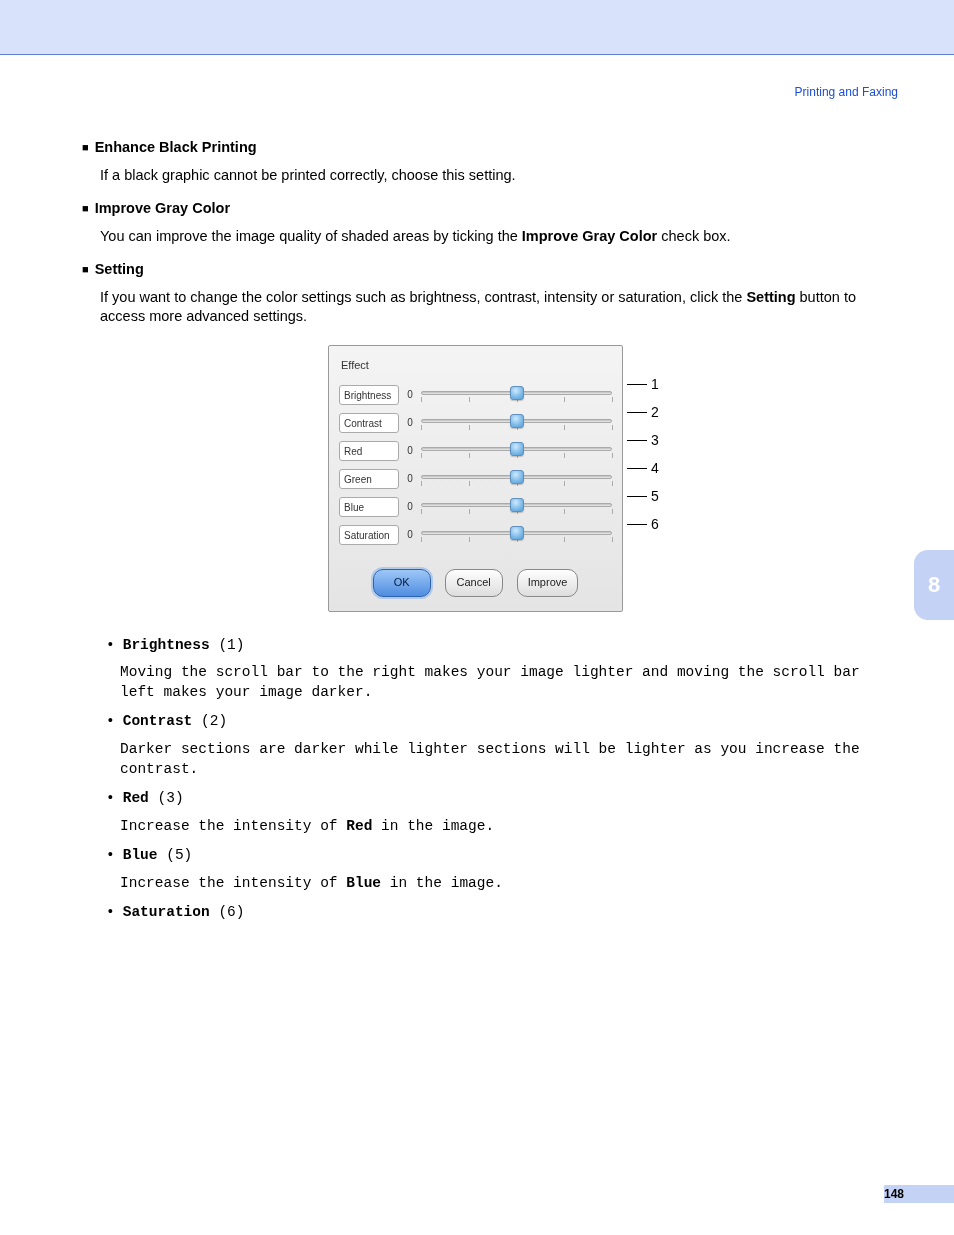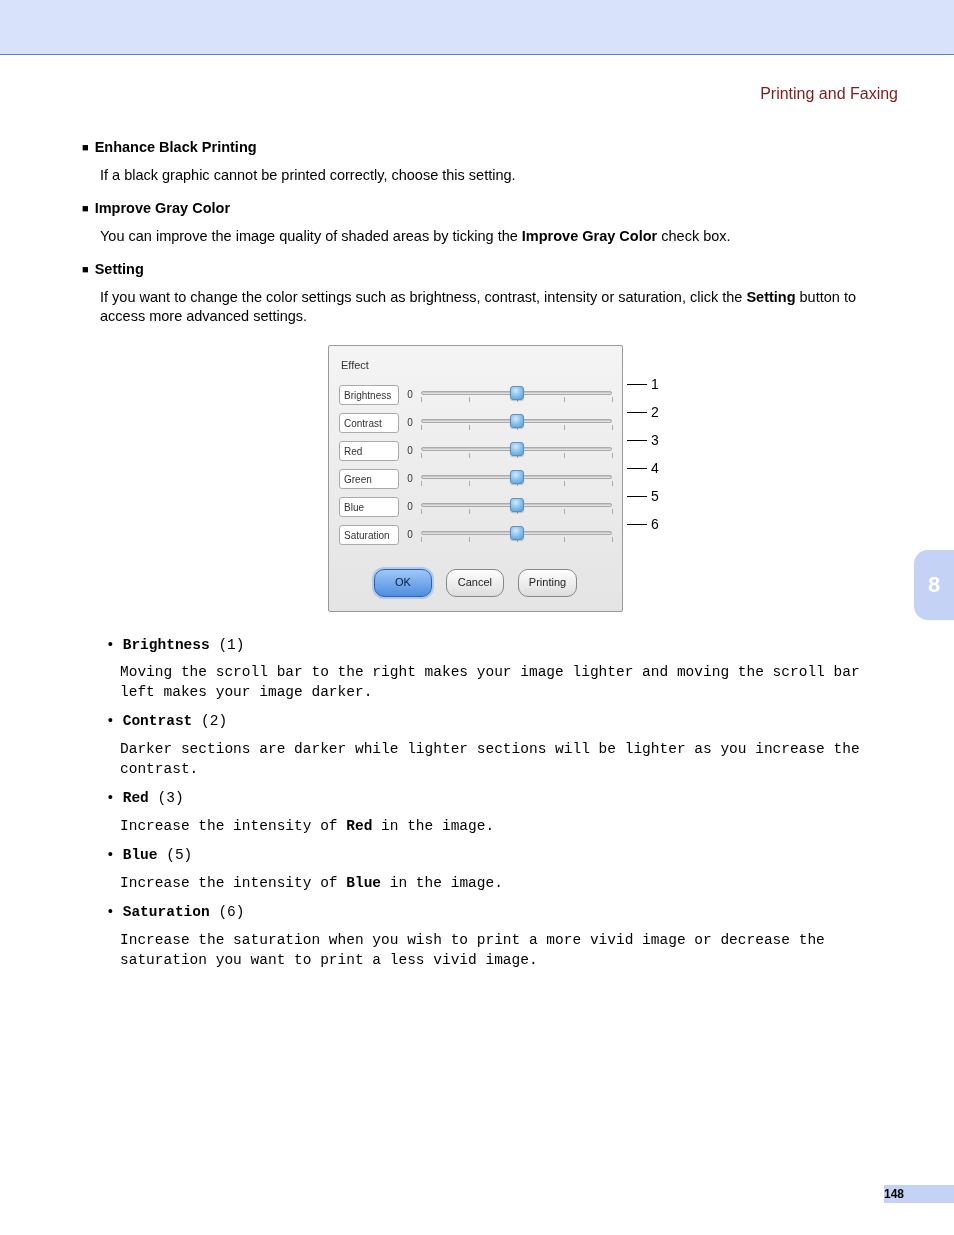--- a/index.html
+++ b/index.html
@@ -1,19 +1,19 @@
 <!DOCTYPE html>
 <html><head>
 <meta charset="utf-8">
 <style>
   * { box-sizing: border-box; margin: 0; padding: 0; }
   html, body { width: 954px; background: #fff; font-family: Arial, Helvetica, sans-serif; color: #000; }
   .top-bar { width: 954px; height: 55px; background: #d8e3fb; border-bottom: 1px solid #5a7fd1; }
   .page-wrap { position: relative; padding: 28px 40px 60px 40px; min-height: 1180px; }
-  .header-text { position: absolute; top: 30px; right: 56px; font-size: 16px; color: #7f1d1d; text-align: center; }
+  .header-text { position: absolute; top: 30px; right: 56px; font-size: 12px; color: #1d4ed8; text-align: center; }
   .content { margin-top: 55px; padding-left: 42px; padding-right: 20px; font-size: 14.5px; line-height: 1.35; }
   .squared-list { list-style: none; padding: 0; }
   .squared-list > li { margin-bottom: 14px; }
   .square-bullet::before { content: "■"; font-size: 11px; display: inline-block; vertical-align: 1px; margin-right: 6px; }
   .square-bullet { font-weight: bold; }
   .sub-para { margin-left: 18px; margin-top: 8px; font-size: 14.5px; line-height: 1.35; }
   .sub-para b { font-weight: bold; }
   .dialog-figure { margin: 18px auto 24px auto; width: 320px; position: relative; }
   .dialog-box { width: 295px; border: 1px solid #999; background: #ececec;
     background-image: linear-gradient(#f4f4f4,#e4e4e4); padding: 10px 10px 10px 10px; border-radius: 2px;
@@ -176,21 +176,21 @@
                       <span style="left: 75%;"></span>
                       <span style="left: 100%;"></span>
                     </div>
                     <div class="thumb"></div>
                   </div>
                 </div>
               </div>
             <div class="dialog-buttons">
               <div class="mac-btn mac-btn-primary">OK</div>
               <div class="mac-btn">Cancel</div>
-              <div class="mac-btn">Printing</div>
+              <div class="mac-btn">Improve</div>
             </div>
           </div>
           <div class="callout-col" id="callouts">
               <div class="callout" style="top: 4px;">
                 <div class="callout-line"></div>
                 <span>1</span>
               </div>
               <div class="callout" style="top: 32px;">
                 <div class="callout-line"></div>
                 <span>2</span>
@@ -226,21 +226,20 @@
             <li>
               <div class="dot-head"><b>Red</b><span> (3)</span></div>
               <div class="dot-body"><span>Increase the intensity of </span><b>Red</b><span> in the image.</span></div>
             </li>
             <li>
               <div class="dot-head"><b>Blue</b><span> (5)</span></div>
               <div class="dot-body"><span>Increase the intensity of </span><b>Blue</b><span> in the image.</span></div>
             </li>
             <li>
               <div class="dot-head"><b>Saturation</b><span> (6)</span></div>
-              <div class="dot-body"><span>Increase the saturation when you wish to print a more vivid image or decrease the saturation you want to print a less vivid image.</span></div>
             </li>
           </ul>
 
       </li>
     </ul>
   </div>
 
   <div class="page-num-bar"></div>
   <div class="page-num">148</div>
 </div>

